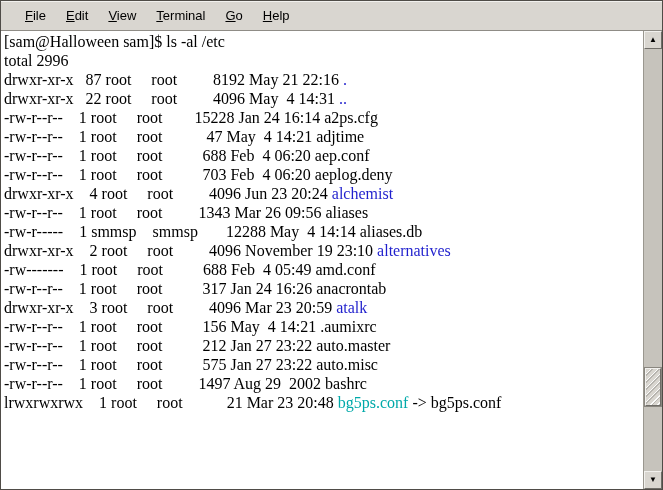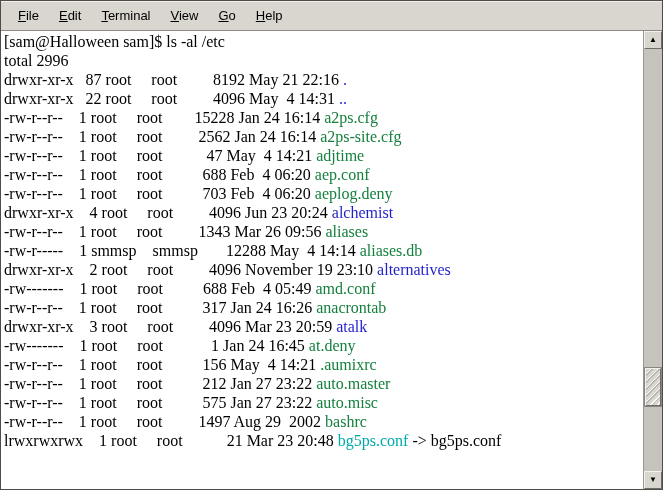--- a/index.html
+++ b/index.html
@@ -12,21 +12,21 @@
     display: flex; flex-direction: column;
     font-family: "Liberation Sans", sans-serif;
   }
 
   .menubar {
     height: 30px; flex: 0 0 30px;
     background: #d9d6d0;
     border-top: 1px solid #f2f1ee;
     border-bottom: 1px solid #8f8c86;
     display: flex; align-items: stretch;
-    padding-left: 7px;
+    padding-left: 14px;
   }
   .menu-item {
     display: inline-block;
     padding: 0 10px;
     line-height: 27px;
     font-size: 13px;
     color: #000000;
     cursor: default;
     white-space: nowrap;
   }
@@ -48,21 +48,21 @@
   }
   .term-line {
     font-family: Liberation Serif, serif;
     font-size: 16px;
     line-height: 19px;
     white-space: pre;
     color: #000000;
   }
   .fn-dir  { color: var(--dir-color, #1f1fcd); }
   .fn-link { color: var(--link-color, #00a9a9); }
-  .fn-file { color: #15803d; }
+  .fn-file { color: #000000; }
 
   .scrollbar {
     flex: 0 0 19px; width: 19px;
     display: flex; flex-direction: column;
     background: #c6c3bc;
     border-left: 1px solid #9a978f;
   }
   .sb-btn {
     flex: 0 0 18px; height: 18px;
     background: #d9d6d0;
@@ -92,45 +92,43 @@
   }
 </style>
 </head>
 <body>
 
 <div class="window">
 
   <div class="menubar">
       <div class="menu-item">File</div>
       <div class="menu-item">Edit</div>
+      <div class="menu-item">View</div>
       <div class="menu-item">Terminal</div>
-      <div class="menu-item">View</div>
       <div class="menu-item">Go</div>
       <div class="menu-item">Help</div>
     </div>
 
   <div class="terminal-area">
     <div class="terminal-view">
         <div class="term-line"><span>[sam@Halloween sam]$ ls -al /etc</span></div>
         <div class="term-line"><span>total 2996</span></div>
         <div class="term-line"><span>drwxr-xr-x   87 root     root         8192 May 21 22:16 </span><span class="fn-dir">.</span></div>
         <div class="term-line"><span>drwxr-xr-x   22 root     root         4096 May  4 14:31 </span><span class="fn-dir">..</span></div>
         <div class="term-line"><span>-rw-r--r--    1 root     root        15228 Jan 24 16:14 </span><span class="fn-file">a2ps.cfg</span></div>
-        <div class="term-line"><span>-rw-r--r--    1 root     root         2562 Jan 24 16:14 </span><span class="fn-file">a2ps-site.cfg</span></div>
         <div class="term-line"><span>-rw-r--r--    1 root     root           47 May  4 14:21 </span><span class="fn-file">adjtime</span></div>
         <div class="term-line"><span>-rw-r--r--    1 root     root          688 Feb  4 06:20 </span><span class="fn-file">aep.conf</span></div>
         <div class="term-line"><span>-rw-r--r--    1 root     root          703 Feb  4 06:20 </span><span class="fn-file">aeplog.deny</span></div>
         <div class="term-line"><span>drwxr-xr-x    4 root     root         4096 Jun 23 20:24 </span><span class="fn-dir">alchemist</span></div>
         <div class="term-line"><span>-rw-r--r--    1 root     root         1343 Mar 26 09:56 </span><span class="fn-file">aliases</span></div>
         <div class="term-line"><span>-rw-r-----    1 smmsp    smmsp       12288 May  4 14:14 </span><span class="fn-file">aliases.db</span></div>
         <div class="term-line"><span>drwxr-xr-x    2 root     root         4096 November 19 23:10 </span><span class="fn-dir">alternatives</span></div>
         <div class="term-line"><span>-rw-------    1 root     root          688 Feb  4 05:49 </span><span class="fn-file">amd.conf</span></div>
         <div class="term-line"><span>-rw-r--r--    1 root     root          317 Jan 24 16:26 </span><span class="fn-file">anacrontab</span></div>
         <div class="term-line"><span>drwxr-xr-x    3 root     root         4096 Mar 23 20:59 </span><span class="fn-dir">atalk</span></div>
-        <div class="term-line"><span>-rw-------    1 root     root            1 Jan 24 16:45 </span><span class="fn-file">at.deny</span></div>
         <div class="term-line"><span>-rw-r--r--    1 root     root          156 May  4 14:21 </span><span class="fn-file">.aumixrc</span></div>
         <div class="term-line"><span>-rw-r--r--    1 root     root          212 Jan 27 23:22 </span><span class="fn-file">auto.master</span></div>
         <div class="term-line"><span>-rw-r--r--    1 root     root          575 Jan 27 23:22 </span><span class="fn-file">auto.misc</span></div>
         <div class="term-line"><span>-rw-r--r--    1 root     root         1497 Aug 29  2002 </span><span class="fn-file">bashrc</span></div>
         <div class="term-line"><span>lrwxrwxrwx    1 root     root           21 Mar 23 20:48 </span><span class="fn-link">bg5ps.conf</span><span> -&gt; bg5ps.conf</span></div>
       </div>
 
     <div class="scrollbar">
       <div class="sb-btn">
         <span>▲</span>

